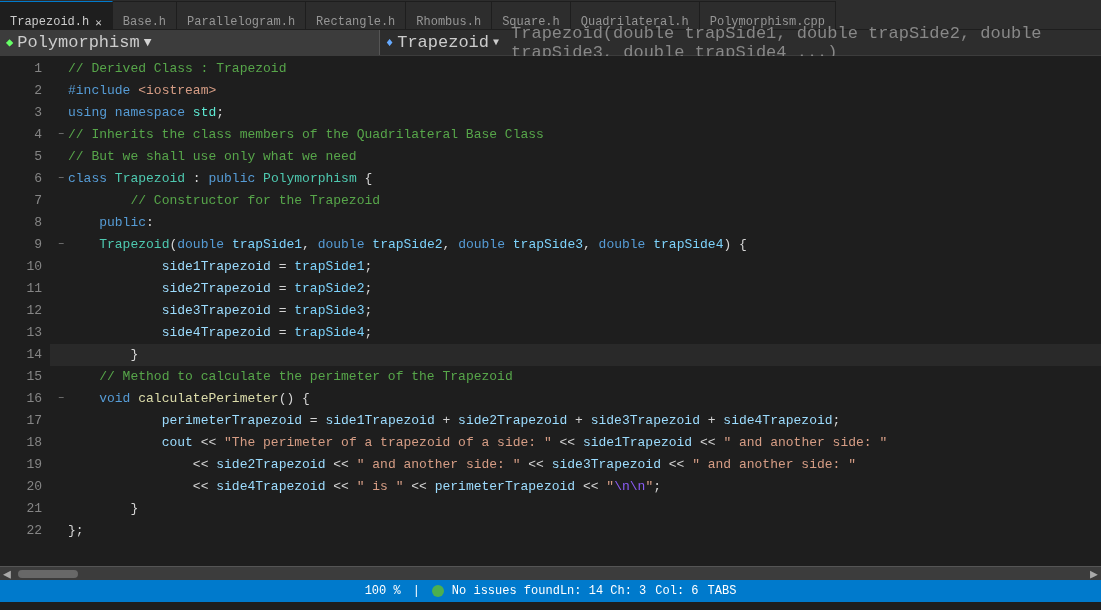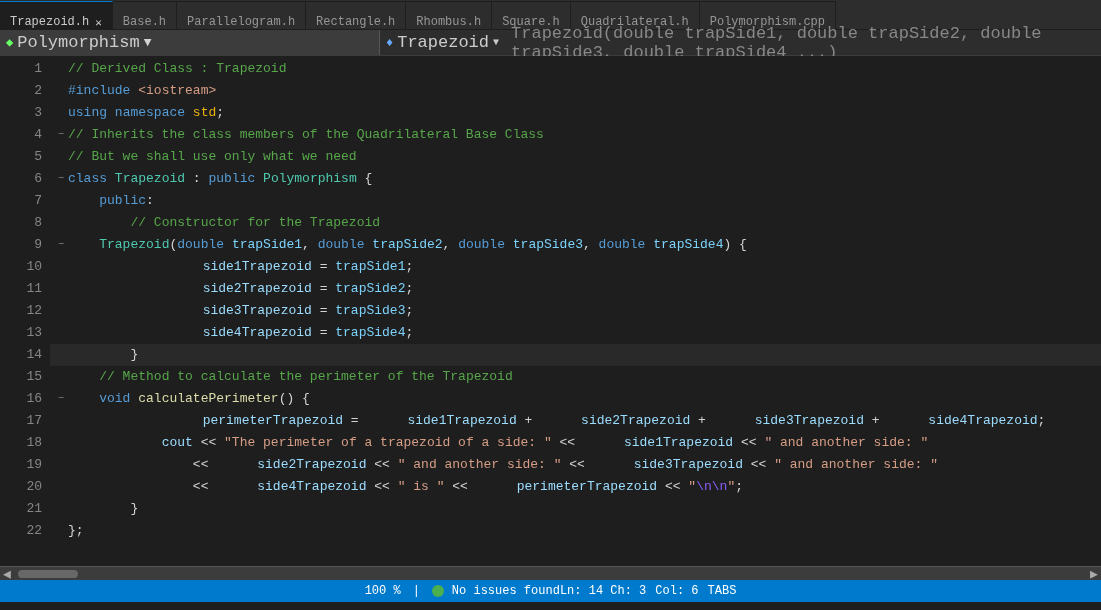--- a/index.html
+++ b/index.html
@@ -156,23 +156,23 @@
       width: 60px;
       background: #686868;
       border-radius: 4px;
     }
 
     
     .c-comment { color: #57a64a; }
     .c-keyword { color: #569cd6; font-weight: normal; }
     .c-class-name { color: #4ec9b0; }
     .c-string { color: #d69d85; }
-    .c-var { color: #9cdcfe; margin-left: 41px; }
+    .c-var { color: #9cdcfe; }
     .c-param { color: #7dd3fc; }
-    .c-namespace { color: #eab308; text-align: right; }
+    .c-namespace { color: #5eead4; text-align: right; }
     .c-func { color: #dcdcaa; }
     .c-access { color: #569cd6; }
     .c-stream { color: #9cdcfe; }
     .c-escaped { color: #8b5cf6; }
 
     .highlight-line { background: #ffffff0d; }
   </style>
 </head>
 <body>
 
@@ -269,27 +269,27 @@
         <span class="indent"></span>
         <span><span class="c-comment">// But we shall use only what we need</span></span>
       </div>
       <div class="code-line">
         <span class="fold-btn">−</span>
         <span class="indent"></span>
         <span><span class="c-keyword">class</span> <span class="c-class-name">Trapezoid</span> : <span class="c-keyword">public</span> <span class="c-class-name">Polymorphism</span> {</span>
       </div>
       <div class="code-line">
         <span class="fold-btn"></span>
+        <span class="indent">        </span>
+        <span><span class="c-comment">// Constructor for the Trapezoid</span></span>
+      </div>
+      <div class="code-line">
+        <span class="fold-btn"></span>
         <span class="indent">    </span>
         <span><span class="c-access">public</span>:</span>
-      </div>
-      <div class="code-line">
-        <span class="fold-btn"></span>
-        <span class="indent">        </span>
-        <span><span class="c-comment">// Constructor for the Trapezoid</span></span>
       </div>
       <div class="code-line">
         <span class="fold-btn">−</span>
         <span class="indent">    </span>
         <span><span class="c-class-name">Trapezoid</span>(<span class="c-keyword">double</span> <span class="c-param">trapSide1</span>, <span class="c-keyword">double</span> <span class="c-param">trapSide2</span>, <span class="c-keyword">double</span> <span class="c-param">trapSide3</span>, <span class="c-keyword">double</span> <span class="c-param">trapSide4</span>) {</span>
       </div>
       <div class="code-line">
         <span class="fold-btn"></span>
         <span class="indent">            </span>
         <span><span class="c-var">side1Trapezoid</span> = <span class="c-param">trapSide1</span>;</span>

